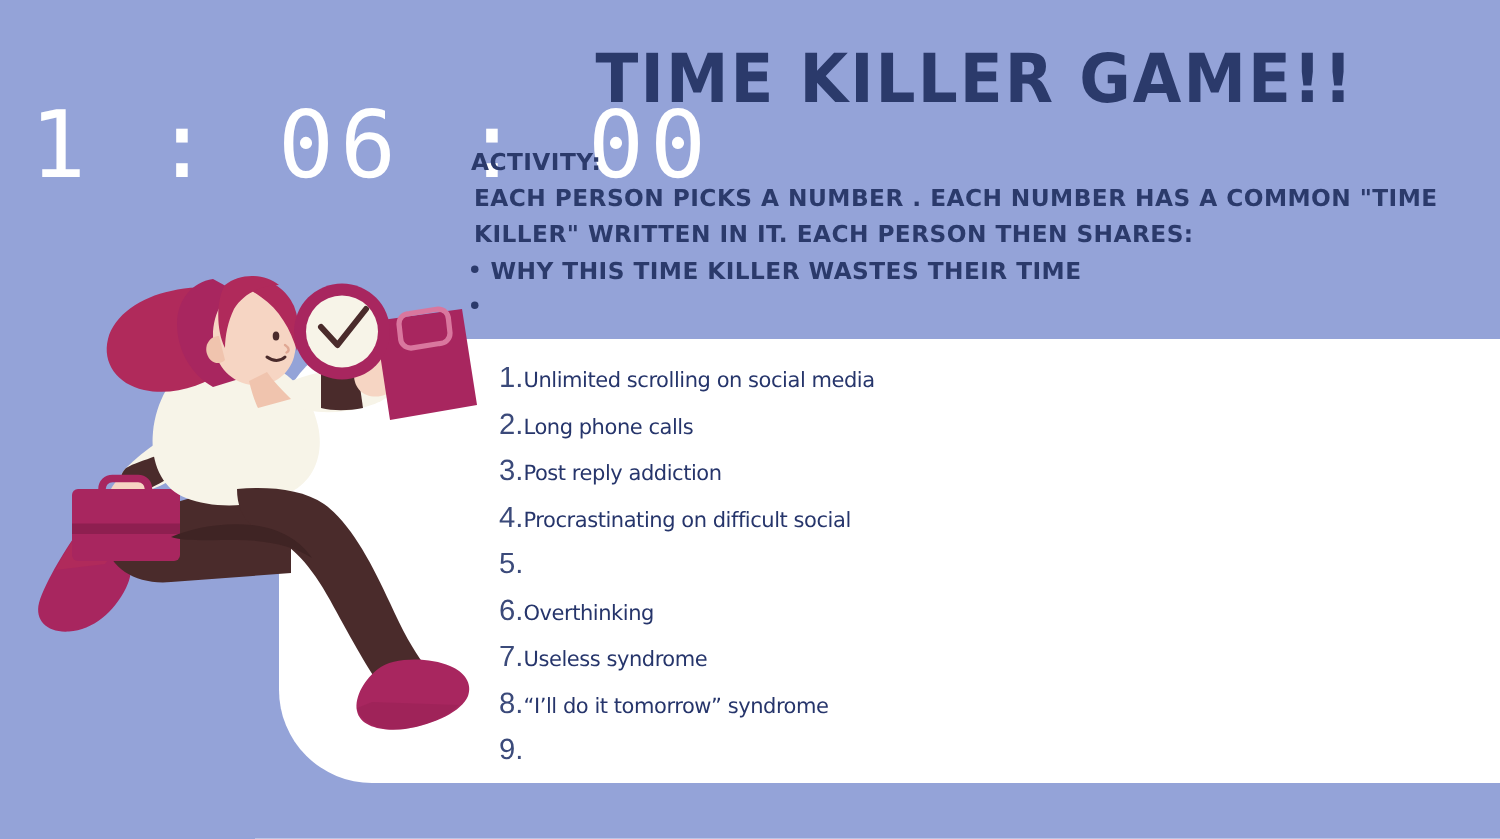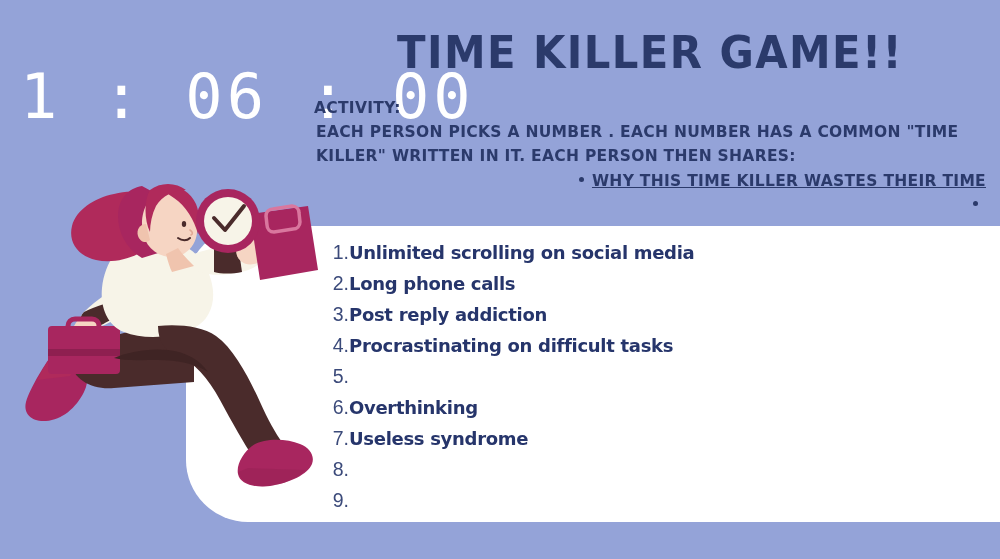--- a/index.html
+++ b/index.html
@@ -68,23 +68,22 @@
     font-family:"DejaVu Sans", sans-serif;
     font-weight:700;
     font-size:15.5px;
     letter-spacing:0.3px;
     line-height:1.55;
   }
   #activity-label { display:block; text-align:left; }
   #activity-desc  { display:block; padding:0 2px; }
   #activity-bullets { list-style:none; margin-top:1px; }
   #activity-bullets li {
-    text-align:right;
+    text-align:left;
     position:relative;
-    text-decoration:underline;
   }
   #activity-bullets li .bullet-dot {
     display:inline-block;
     width:5px; height:5px;
     border-radius:50%;
     background:#2b3a6b;
     vertical-align:middle;
     margin-right:8px;
     position:relative;
     top:-2px;
@@ -107,22 +106,22 @@
     font-family:"Liberation Sans", sans-serif;
     font-weight:400;
     font-size:19.5px;
     color:#3b4a7a;
     width:19px;
     text-align:right;
     flex:0 0 auto;
   }
   #killer-list .txt {
     font-family:"DejaVu Sans", sans-serif;
-    font-weight:700;
-    font-size:18px;
+    font-weight:400;
+    font-size:14px;
     letter-spacing:-0.3px;
     color:#26356b;
     white-space:nowrap;
   }
 
   
   #illustration {
     position:absolute;
     left:18px; top:176px;
     width:300px; height:320px;
@@ -157,35 +156,36 @@
     <li>
         <span class="num">2.</span>
         <span class="txt">Long phone calls</span>
       </li>
     <li>
         <span class="num">3.</span>
         <span class="txt">Post reply addiction</span>
       </li>
     <li>
         <span class="num">4.</span>
-        <span class="txt">Procrastinating on difficult tasks</span>
+        <span class="txt">Procrastinating on difficult social</span>
       </li>
     <li>
         <span class="num">5.</span>
       </li>
     <li>
         <span class="num">6.</span>
         <span class="txt">Overthinking</span>
       </li>
     <li>
         <span class="num">7.</span>
         <span class="txt">Useless syndrome</span>
       </li>
     <li>
         <span class="num">8.</span>
+        <span class="txt">“I’ll do it tomorrow” syndrome</span>
       </li>
     <li>
         <span class="num">9.</span>
       </li>
   </ol>
 
   <div id="illustration">
     <svg viewBox="0 0 300 320" xmlns="http://www.w3.org/2000/svg">
 
       <g>

